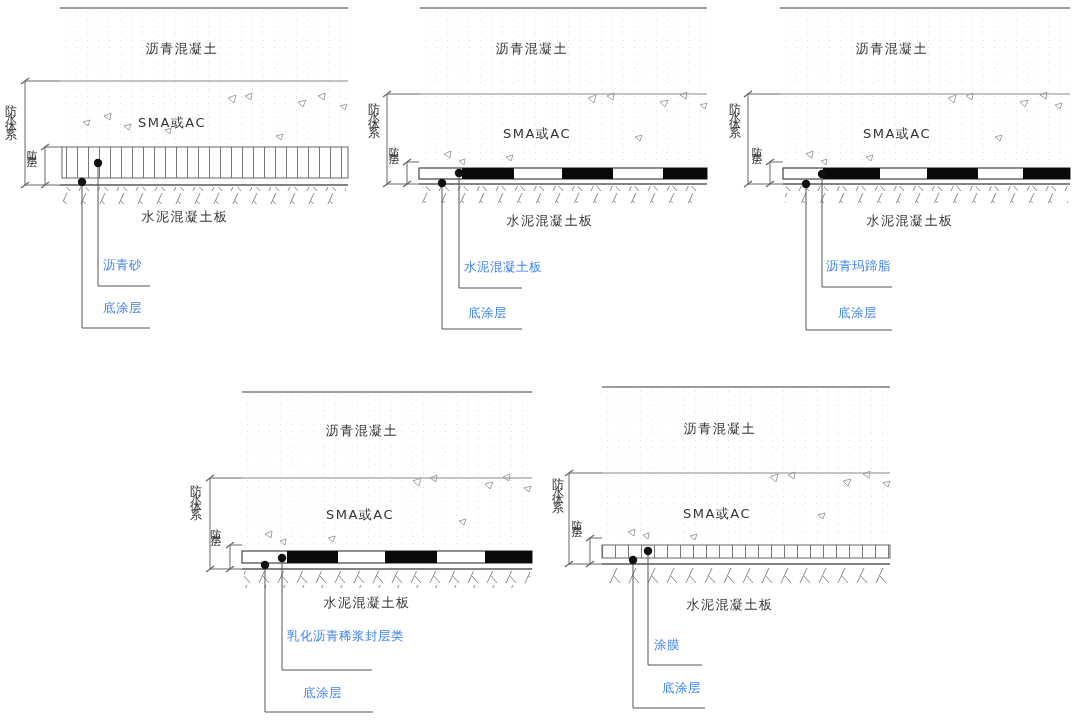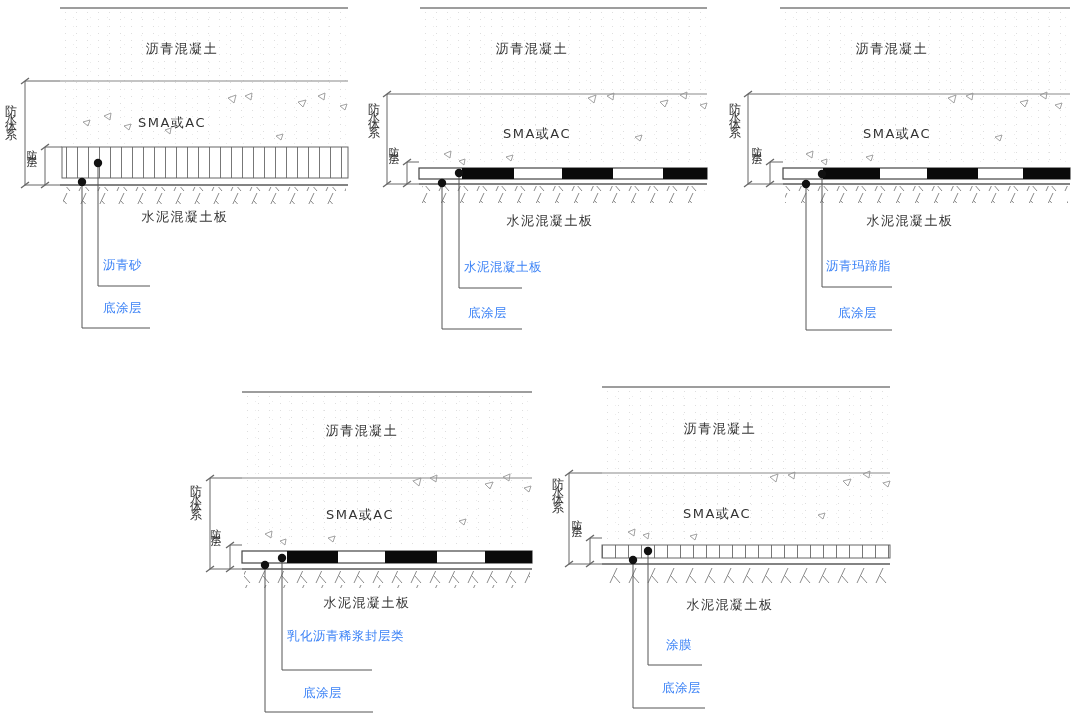--- a/index.html
+++ b/index.html
@@ -344,17 +344,17 @@
       <path d="M333 103 l7 -2 l-2 6 z"></path>
         <path d="M268 135 l7 -2 l-2 6 z"></path>
       <path d="M78 152 l7 -3 l-1 7 z"></path>
         <path d="M93 155 l6 -2 l-1 6 z"></path>
       <path d="M140 156 l7 -2 l-2 6 z"></path>
     </g>
   </svg>
   <div class="lbl center" style="left:170px;top:40px;">沥青混凝土</div>
   <div class="lbl center" style="left:167px;top:125px;">SMA或AC</div>
   <div class="lbl center" style="left:180px;top:216px;">水泥混凝土板</div>
-  <div class="callout" style="left:116px;top:257px;">涂膜</div>
+  <div class="callout" style="left:104px;top:257px;">涂膜</div>
   <div class="callout" style="left:112px;top:300px;">底涂层</div>
   <div class="vlabel" style="left:2px;top:88px;">防水体系</div>
   <div class="vlabel inner" style="left:22px;top:131px;">防水层</div>
 </div>
 
 </body></html>

